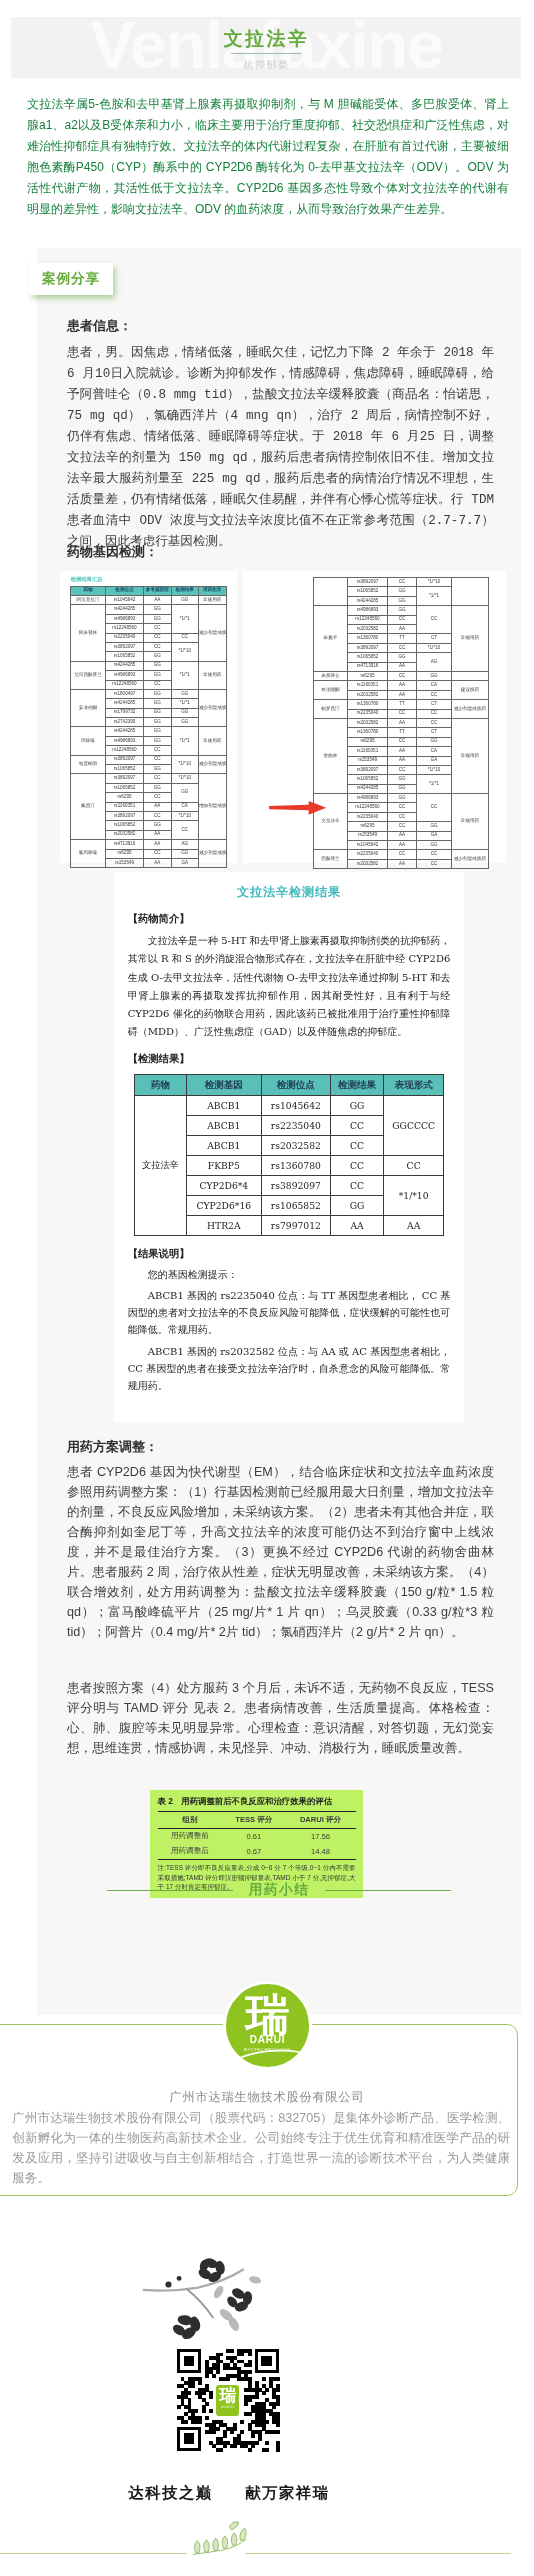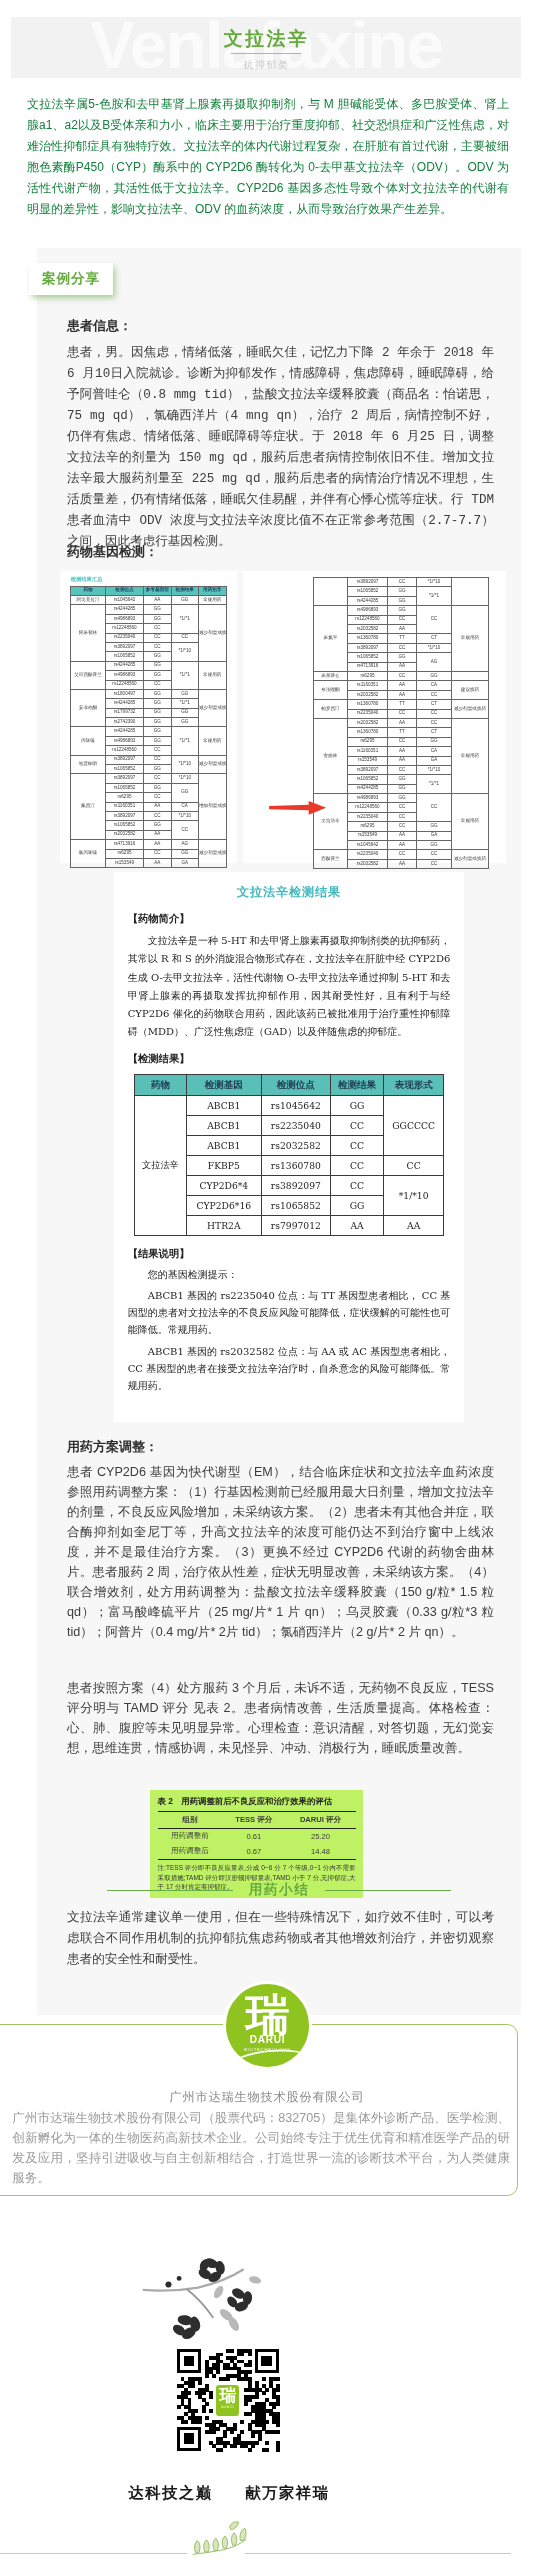--- a/index.html
+++ b/index.html
@@ -542,38 +542,37 @@
           <tr>
             <th>组别</th>
             <th>TESS 评分</th>
             <th>DARUI 评分</th>
           </tr>
         </thead>
       <tbody>
           <tr>
             <td>用药调整前</td>
             <td>0.61</td>
-            <td>25.20</td>
+            <td>17.56</td>
           </tr>
           <tr>
             <td>用药调整后</td>
             <td>0.67</td>
             <td>14.48</td>
           </tr>
         </tbody>
     </table>
     <div class="t2-note">注:TESS 评分即不良反应量表,分成 0~6 分 7 个等级,0~1 分内不需要采取措施;TAMD 评分即汉密顿抑郁量表,TAMD 小于 7 分,无抑郁症,大于 17 分时肯定有抑郁症。</div>
   </div>
 
   <div class="sum-head">
     <div class="line"></div>
     <div class="txt">用药小结</div>
     <div class="line"></div>
   </div>
-  <div class="body-p" style="top:1907px;">文拉法辛通常建议单一使用，但在一些特殊情况下，如疗效不佳时，可以考虑联合不同作用机制的抗抑郁抗焦虑药物或者其他增效剂治疗，并密切观察患者的安全性和耐受性。</div>
 
   <div class="co-box"></div>
   <div class="co-logo">
     <div class="glyph">瑞</div>
     <div class="nm">DARUI</div>
     <div class="sub">BIOTECHNOLOGY</div>
     <div class="swoosh"></div>
   </div>
   <div class="co-name">广州市达瑞生物技术股份有限公司</div>
   <div class="co-desc">广州市达瑞生物技术股份有限公司（股票代码：832705）是集体外诊断产品、医学检测、创新孵化为一体的生物医药高新技术企业。公司始终专注于优生优育和精准医学产品的研发及应用，坚持引进吸收与自主创新相结合，打造世界一流的诊断技术平台，为人类健康服务。</div>

